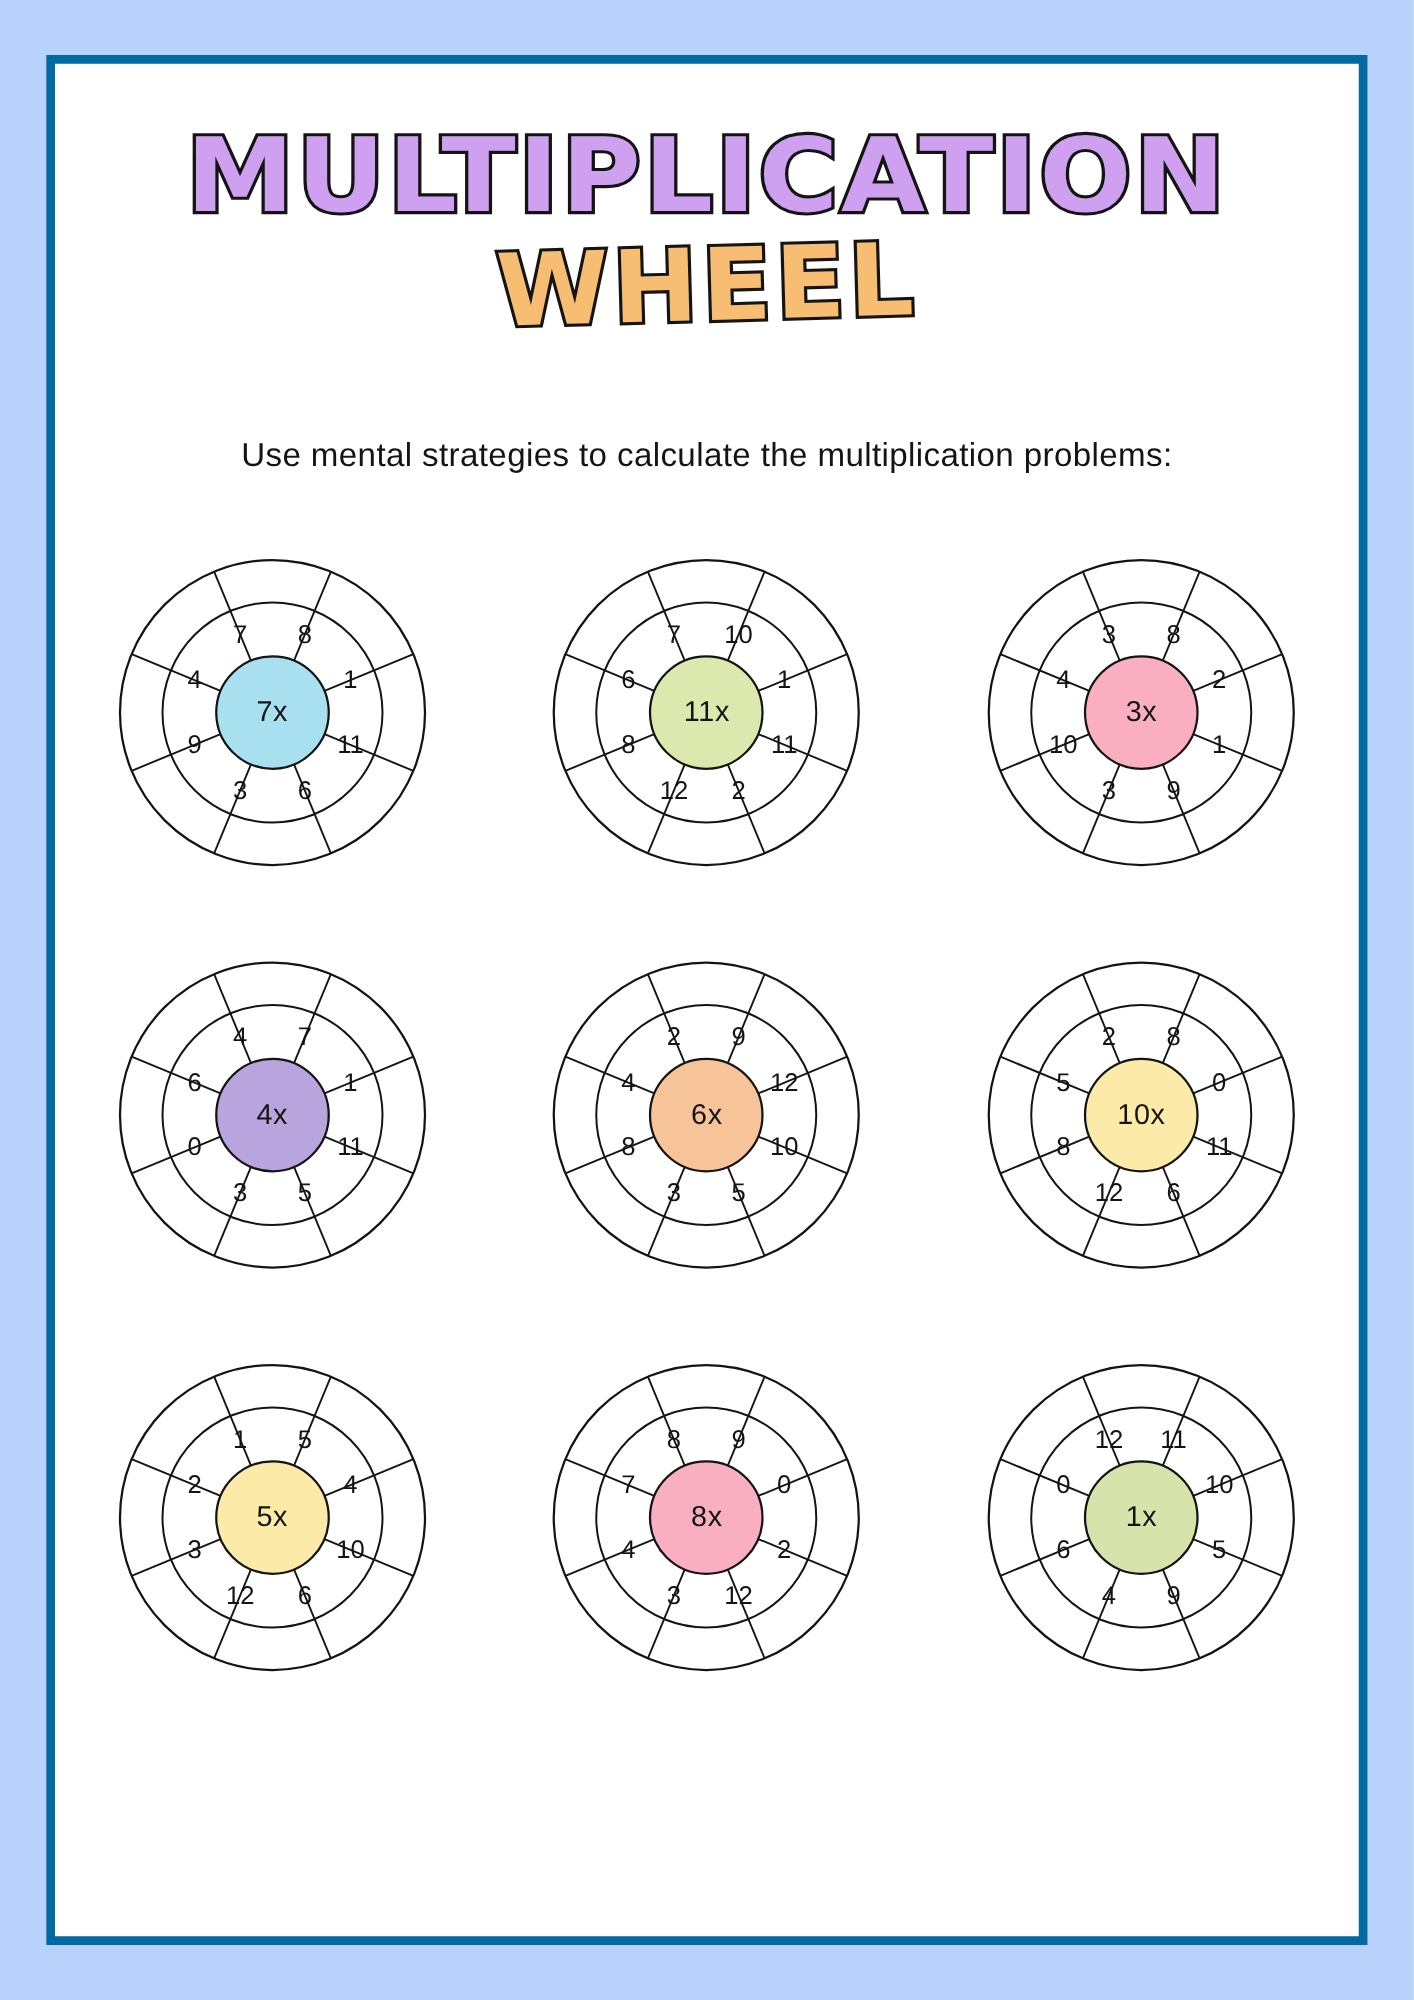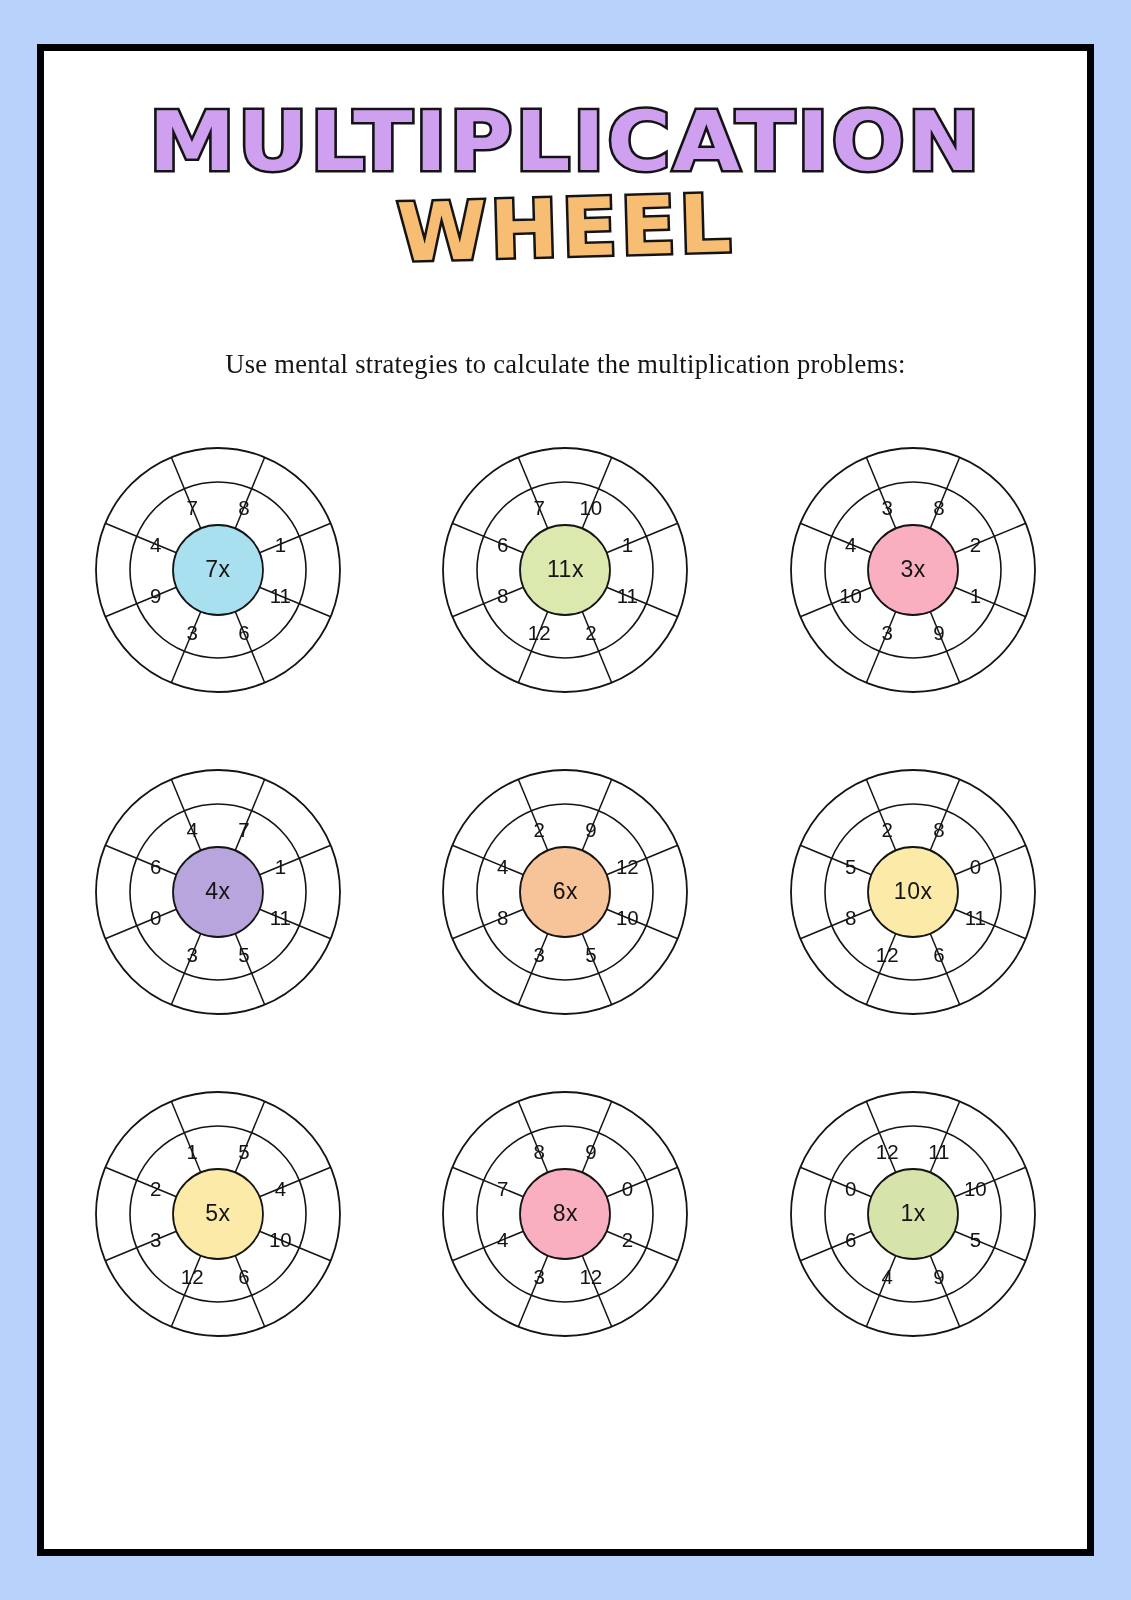--- a/index.html
+++ b/index.html
@@ -13,21 +13,21 @@
     font-family: "Liberation Sans", sans-serif;
     overflow: hidden;
   }
   .page {
     position: absolute;
     left: 37px;
     top: 44px;
     width: 1057px;
     height: 1512px;
     background: #ffffff;
-    border: 7px solid #000000;
+    border: 7px solid #0369a1;
     box-sizing: border-box;
   }
   .title-block {
     margin-top: 52px;
     text-align: center;
     user-select: none;
   }
   .title-line1 {
     font-family: "DejaVu Sans", sans-serif;
     font-weight: bold;
@@ -50,21 +50,20 @@
     line-height: 1.05;
     margin-top: 6px;
     transform: rotate(-1.6deg) scaleX(1.02);
   }
   .subtitle {
     margin-top: 78px;
     text-align: center;
     font-size: 26.5px;
     color: #141414;
     letter-spacing: 0.3px;
-    font-family: Liberation Serif, serif;
   }
   .grid {
     margin-top: 58px;
     display: grid;
     grid-template-columns: repeat(3, 1fr);
     grid-row-gap: 58px;
     justify-items: center;
   }
   .wheel {
     position: relative;

